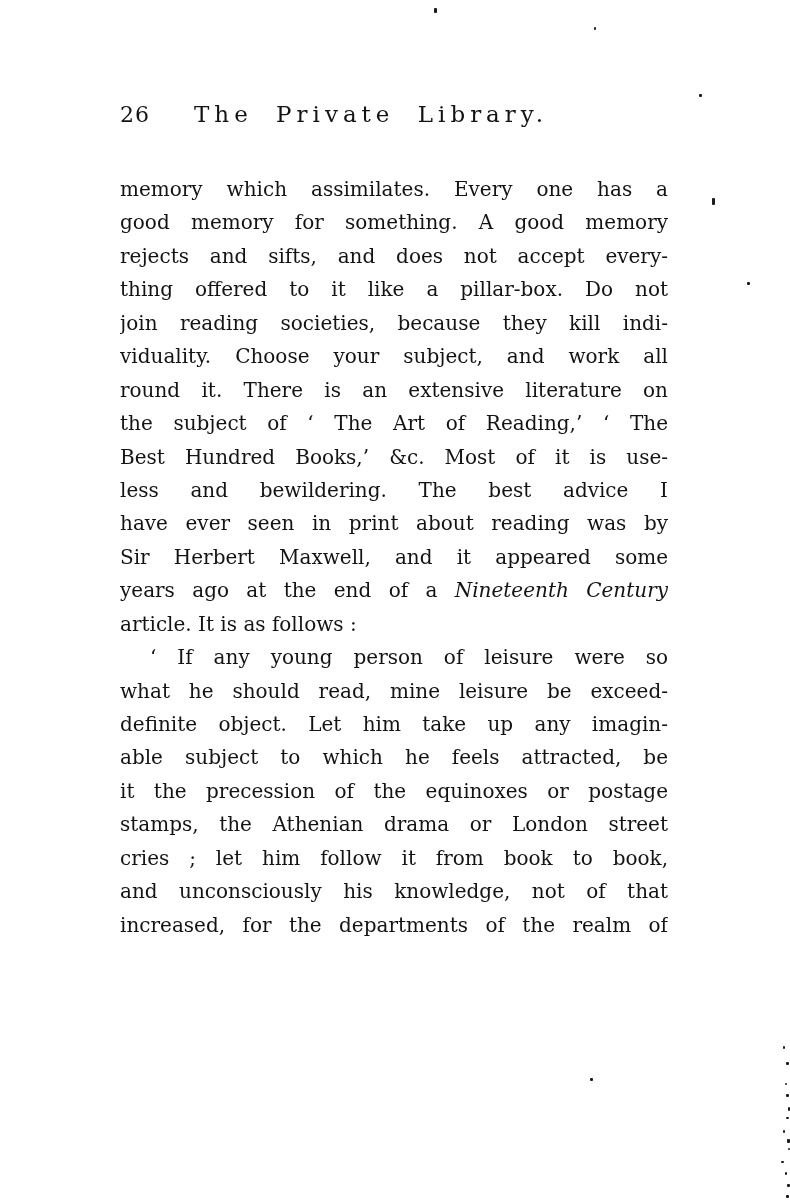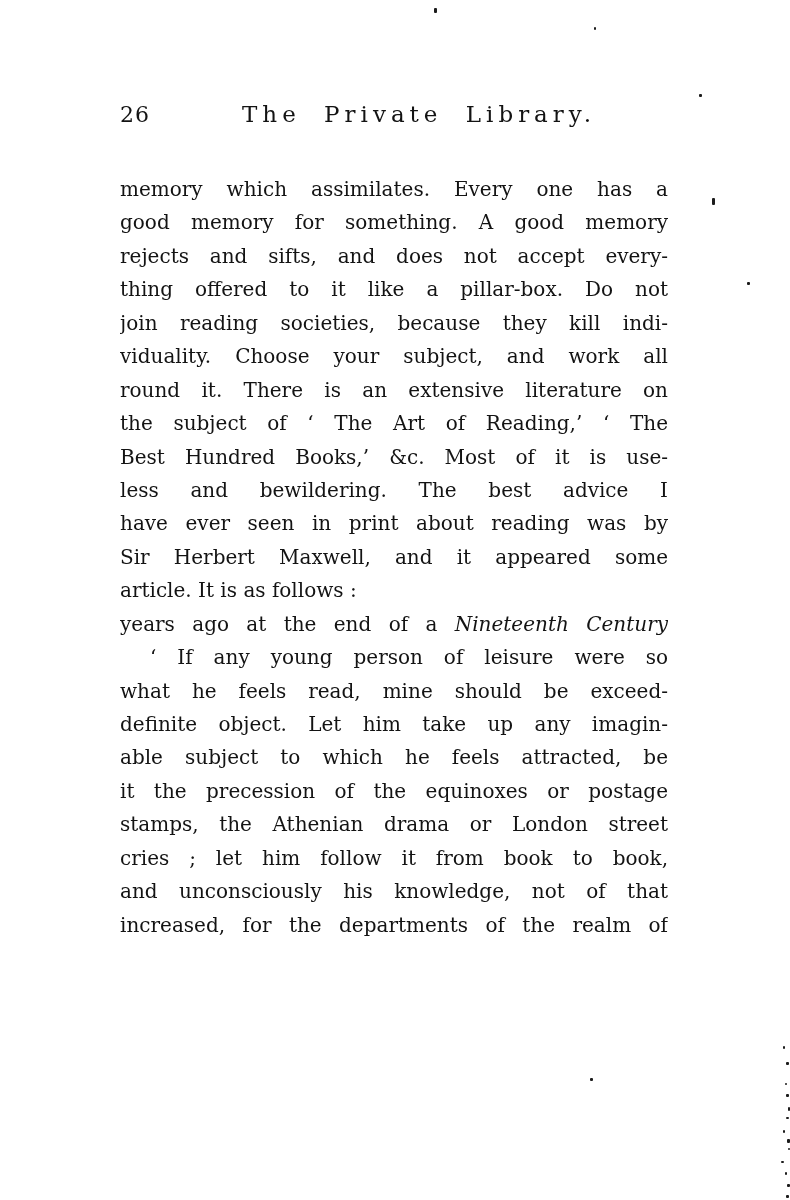--- a/index.html
+++ b/index.html
@@ -12,21 +12,20 @@
     font-family: "DejaVu Serif", serif;
     color: #131313;
   }
   .running-head {
     position: absolute;
     top: 101px;
     left: 120px;
     width: 548px;
     display: flex;
     align-items: baseline;
-    gap: 48px;
   }
   .page-number {
     font-size: 22px;
     letter-spacing: 1px;
   }
   .running-title {
     margin-left: 44px;
     font-size: 23px;
     letter-spacing: 5px;
     word-spacing: 11px;
@@ -72,24 +71,24 @@
       <div class="line just"><span>rejects and sifts, and does not accept every-</span></div>
       <div class="line just"><span>thing offered to it like a pillar-box.  Do not</span></div>
       <div class="line just"><span>join reading societies, because they kill indi-</span></div>
       <div class="line just"><span>viduality.  Choose your subject, and work all</span></div>
       <div class="line just"><span>round it.  There is an extensive literature on</span></div>
       <div class="line just"><span>the subject of ‘ The Art of Reading,’ ‘ The</span></div>
       <div class="line just"><span>Best Hundred Books,’ &amp;c.  Most of it is use-</span></div>
       <div class="line just"><span>less and bewildering.  The best advice I</span></div>
       <div class="line just"><span>have ever seen in print about reading was by</span></div>
       <div class="line just"><span>Sir Herbert Maxwell, and it appeared some</span></div>
+      <div class="line just"><span>years ago at the end of a </span><span class="it">Nineteenth Century</span></div>
       <div class="line"><span>article.  It is as follows :</span></div>
-      <div class="line just"><span>years ago at the end of a </span><span class="it">Nineteenth Century</span></div>
       <div class="line just indent"><span>‘ If any young person of leisure were so</span></div>
-      <div class="line just"><span>what he feels read, mine should be exceed-</span></div>
+      <div class="line just"><span>what he should read, mine leisure be exceed-</span></div>
       <div class="line just"><span>definite object.  Let him take up any imagin-</span></div>
       <div class="line just"><span>able subject to which he feels attracted, be</span></div>
       <div class="line just"><span>it the precession of the equinoxes or postage</span></div>
       <div class="line just"><span>stamps, the Athenian drama or London street</span></div>
       <div class="line just"><span>cries ; let him follow it from book to book,</span></div>
       <div class="line just"><span>and unconsciously his knowledge, not of that</span></div>
       <div class="line just"><span>increased, for the departments of the realm of</span></div>
     </div>
 
   <div>

